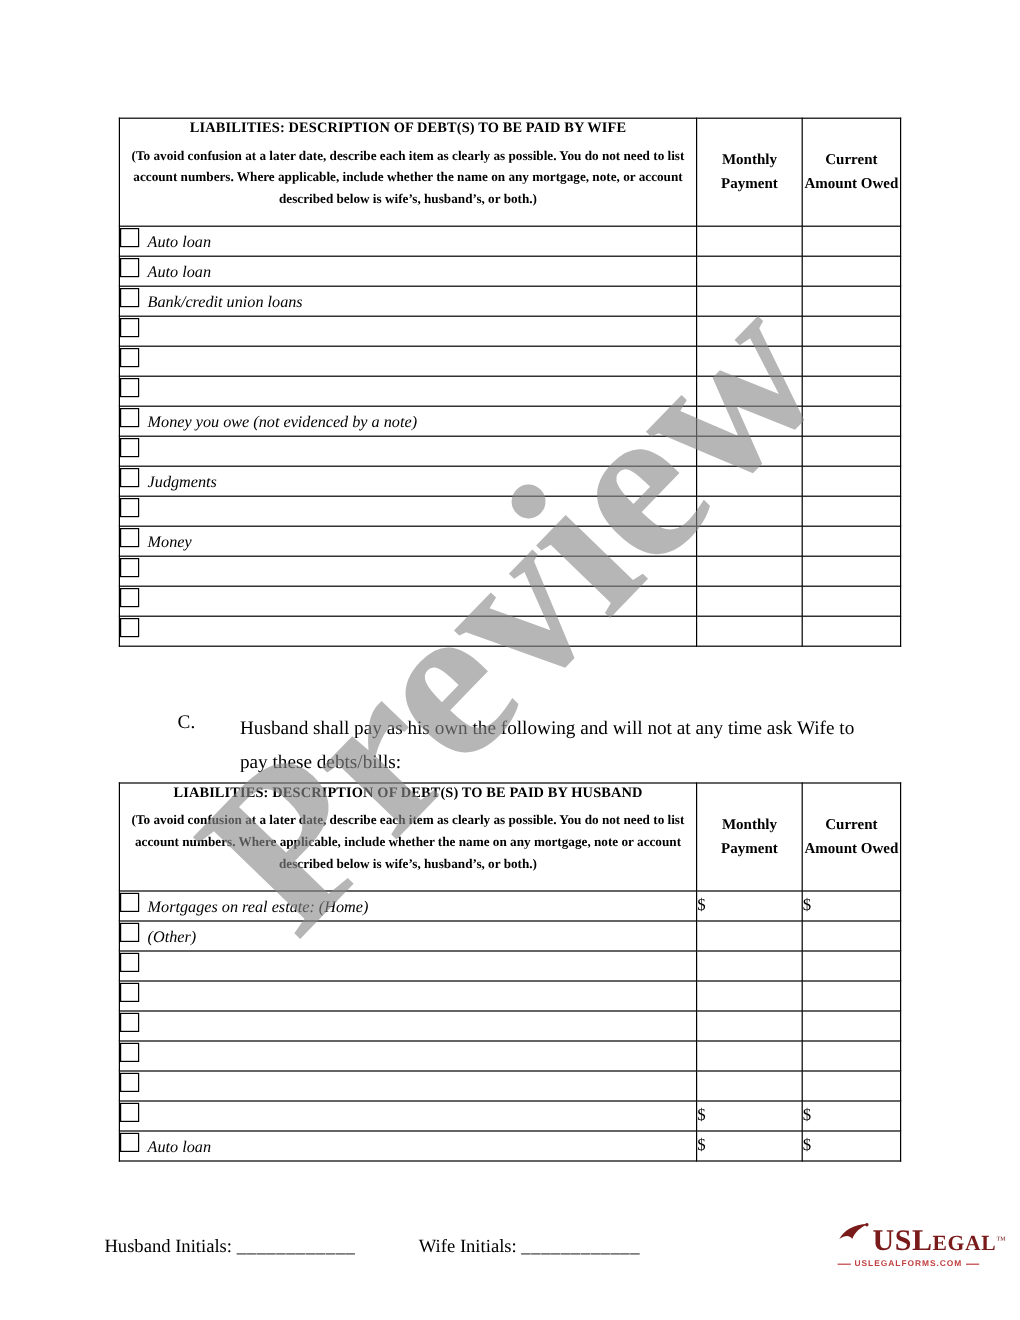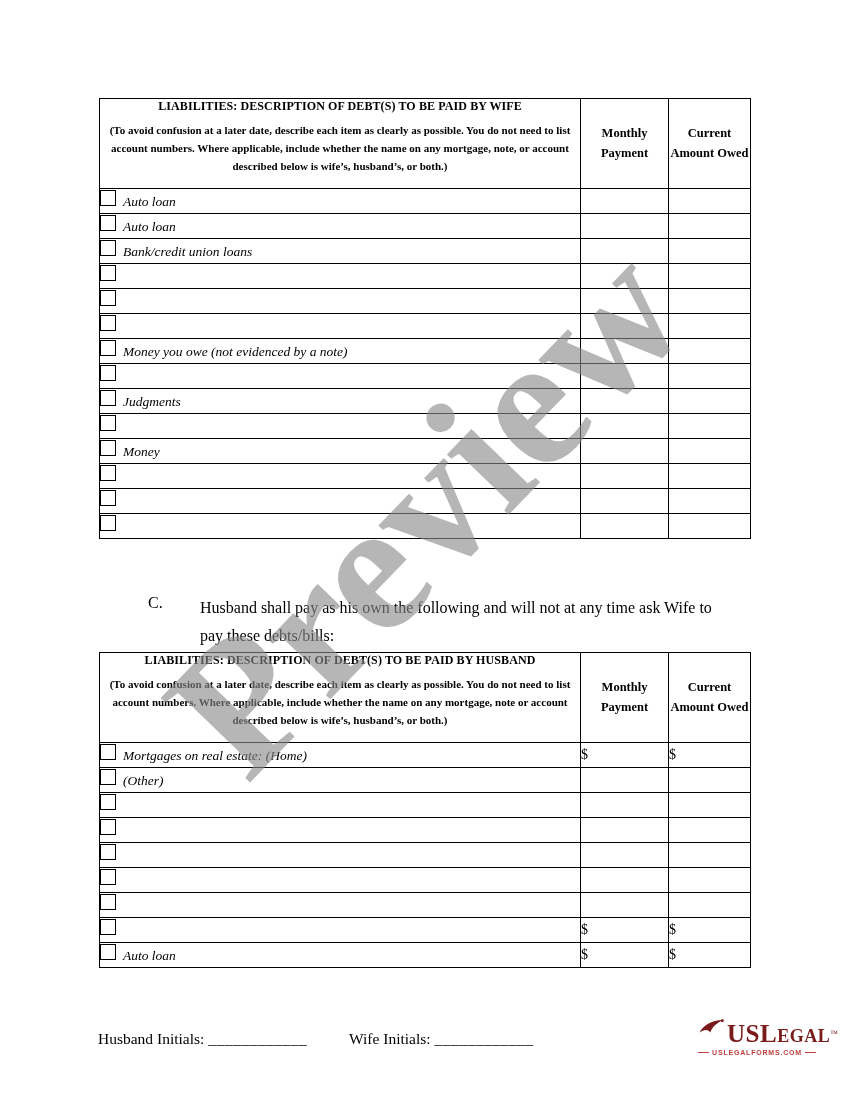--- a/index.html
+++ b/index.html
@@ -43,21 +43,21 @@
   .total-row td { height:25px; }
   .total-label { font-weight:bold; font-size:15.5px; padding:1px 6px; }
 
   
   .section-c { position:absolute; left:148px; top:594px; font-size:16px; display:flex; z-index:1; }
   .sec-letter { width:52px; }
   .sec-text { line-height:28px; }
 
   
   .footer { position:absolute; left:0; top:1030px; width:850px; font-size:15.5px; z-index:6; }
-  .husband-initials { position:absolute; left:98px; white-space:nowrap; }
+  .husband-initials { position:absolute; left:87px; white-space:nowrap; }
   .wife-initials { position:absolute; left:349px; white-space:nowrap; }
   .blank { letter-spacing:0.5px; }
 
   
   .logo { position:absolute; left:698px; top:1018px; width:118px; text-align:center; z-index:6; }
   .brand-line { color:var(--brand,#7a1b1b); white-space:nowrap; }
   .brand {
     font-family:"Liberation Serif", serif; font-weight:bold; font-size:25px;
     font-variant:small-caps; letter-spacing:0.5px;
   }

